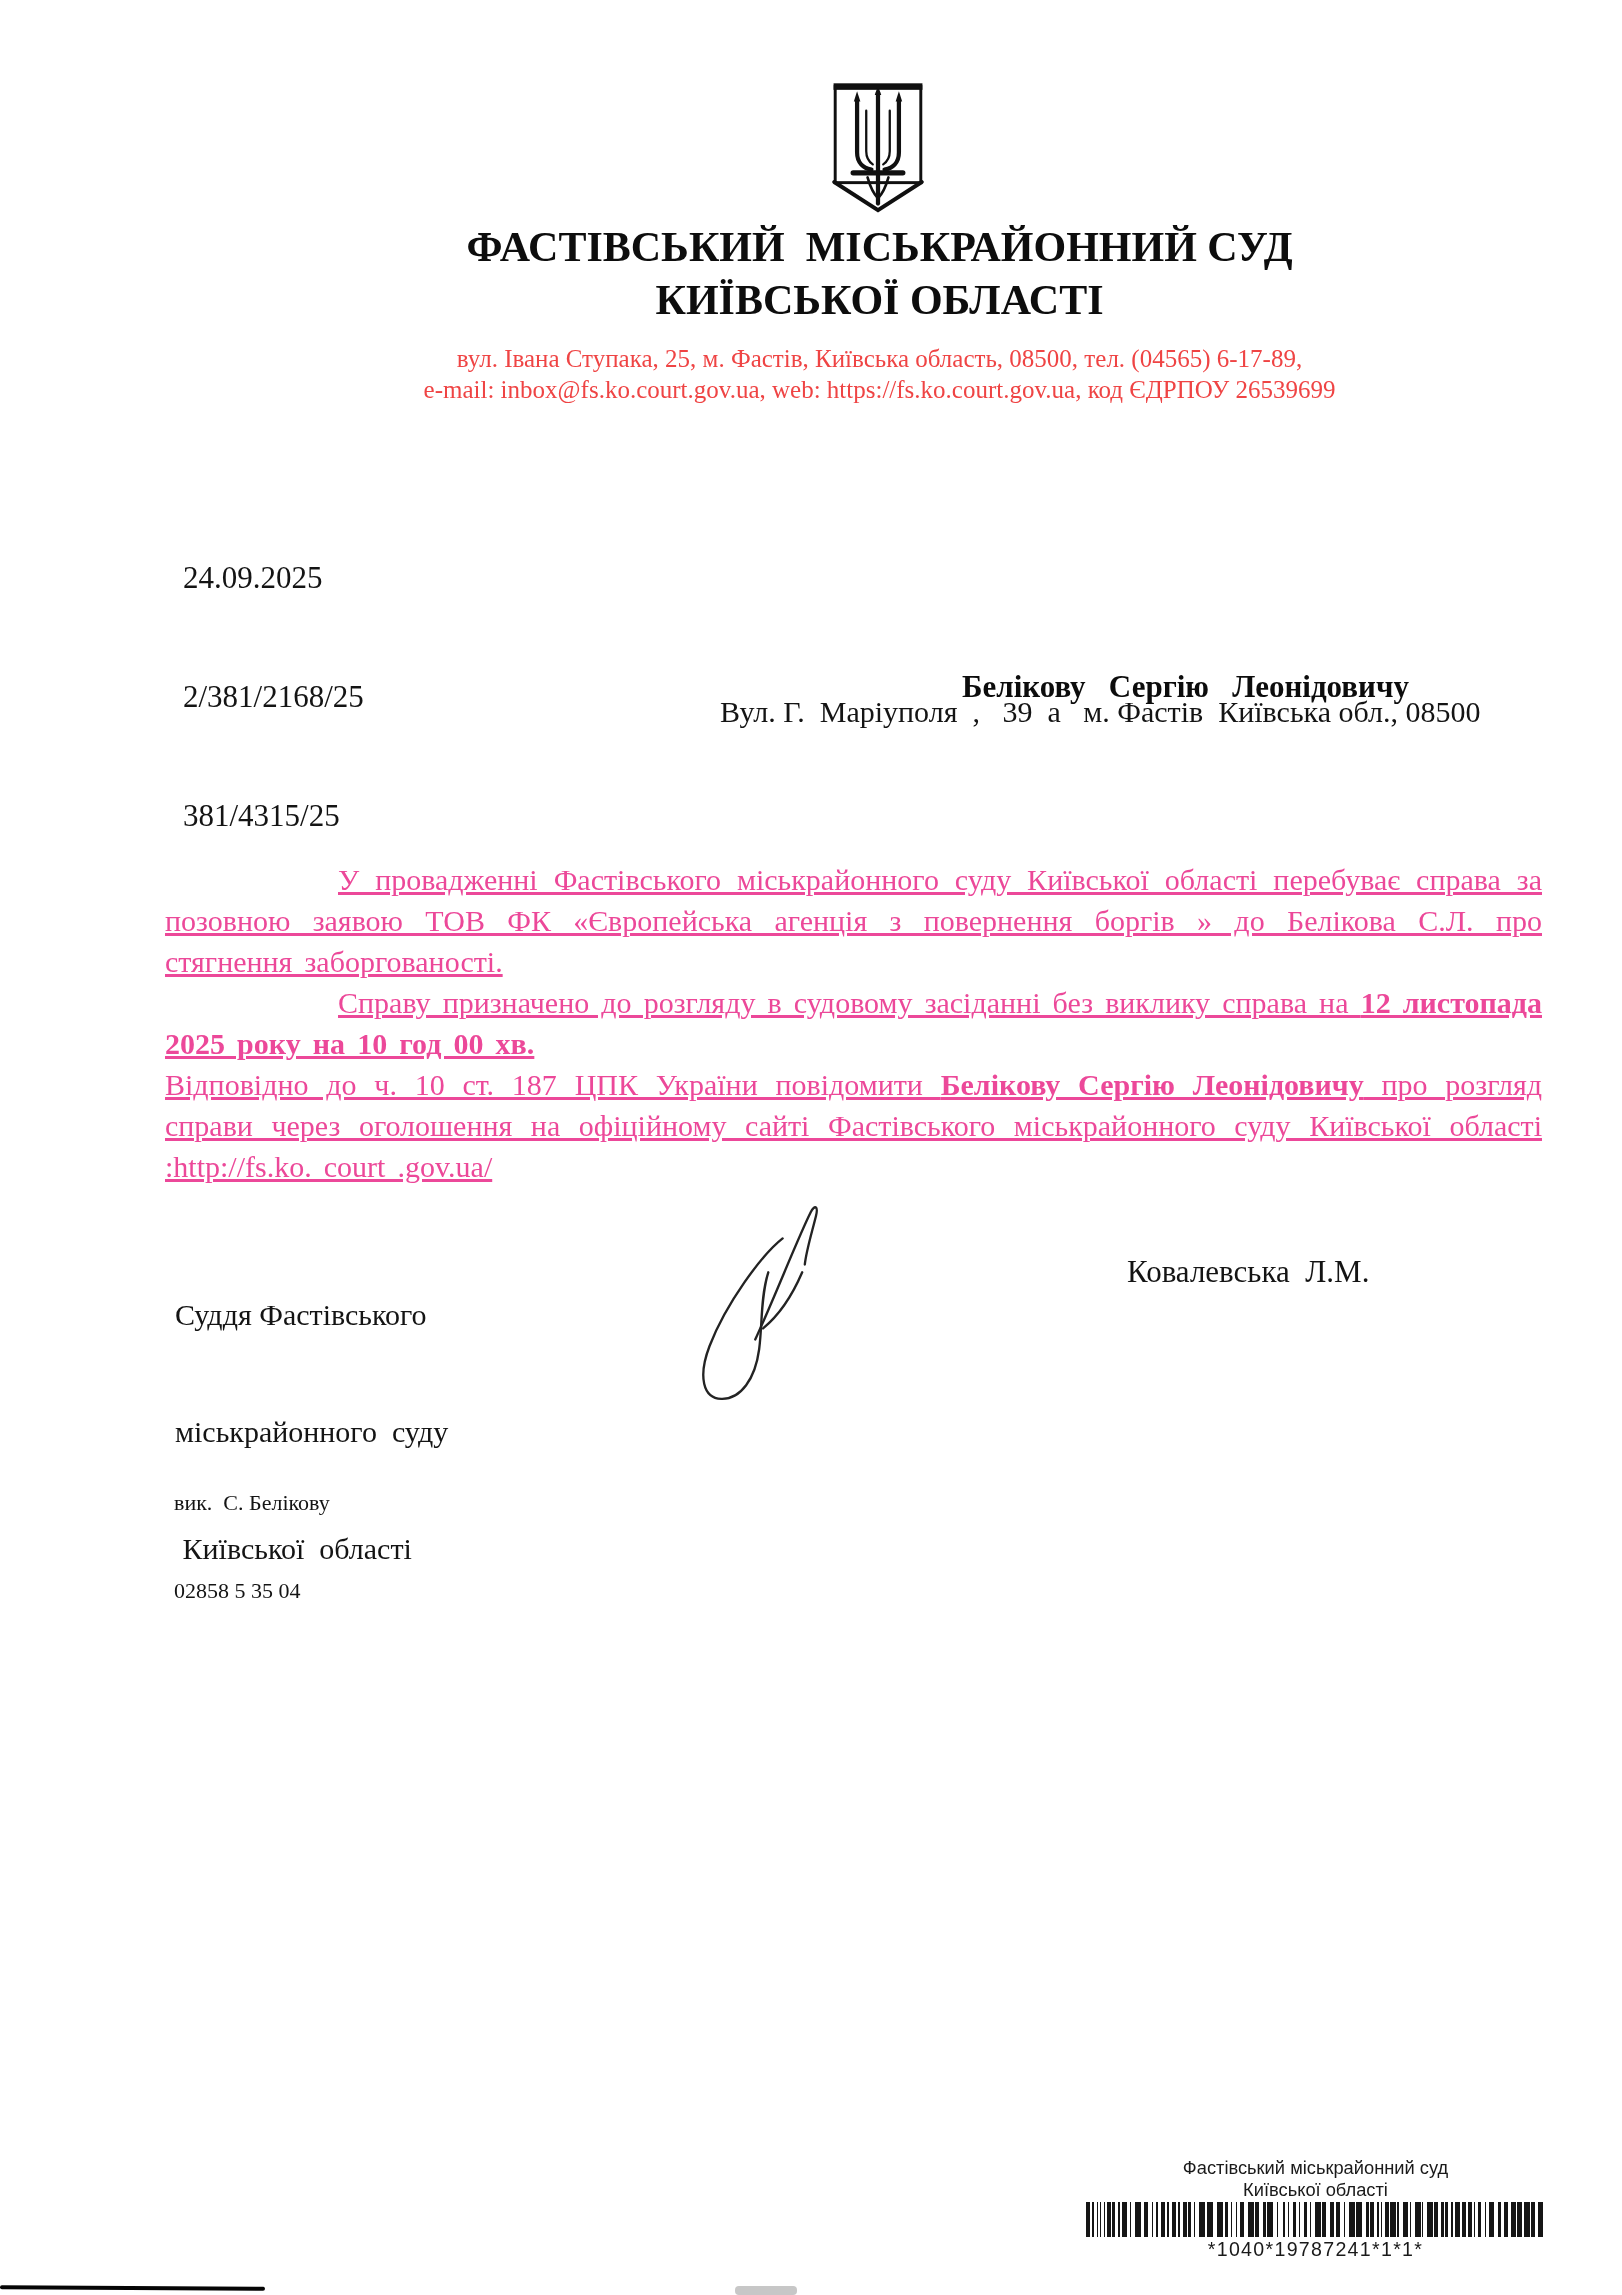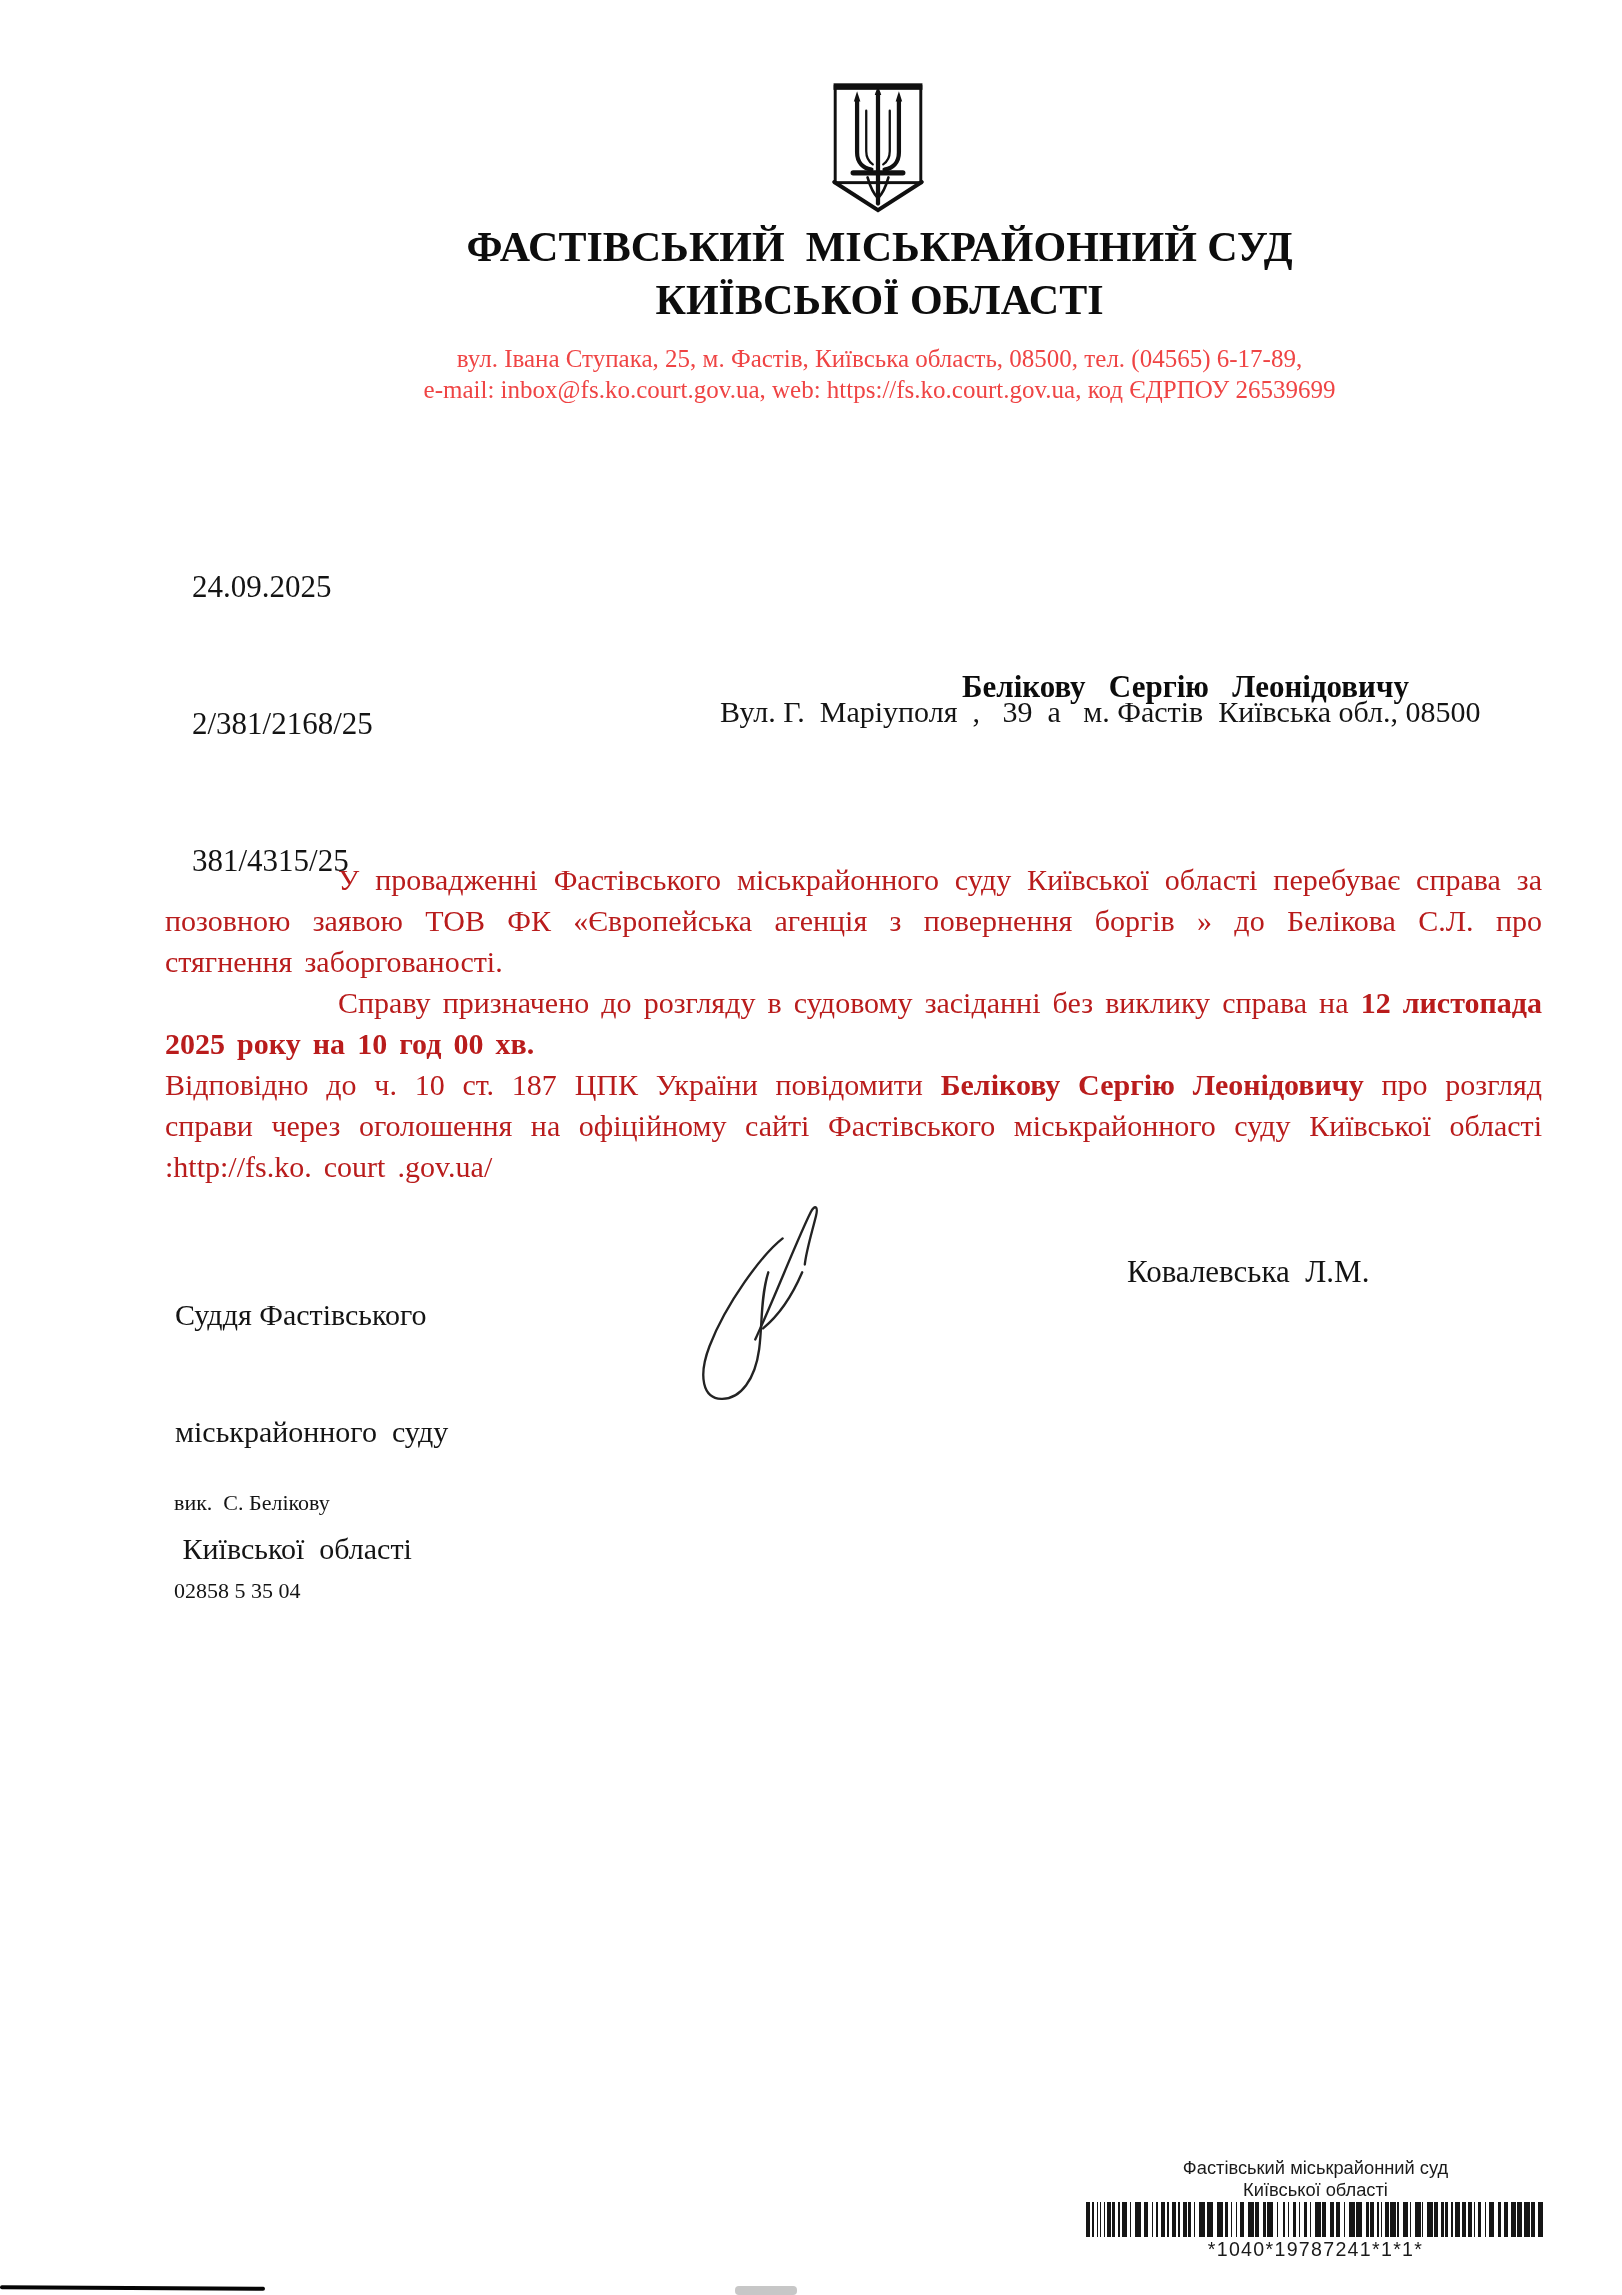--- a/index.html
+++ b/index.html
@@ -26,37 +26,38 @@
   .title1{top:224px;}
   .title2{top:277px;}
   .addr-line{
     font-size:25px;line-height:31px;white-space:pre;color:#ef4444;
   }
   .addr1{top:343px;}
   .addr2{top:374px;}
   .letterhead .inner{position:absolute;width:100%;}
   
   .meta{left:182px;top:479px;font-size:31px;line-height:39px;white-space:pre;}
-  .meta div{margin:10px;}
+  .meta div{margin:1px;}
   
   .recipient-name{
     left:962px;top:669px;
     font-size:31px;font-weight:bold;white-space:pre;color:#0c0c0c;
   }
   .recipient-address{
     left:720px;top:695px;
     font-size:30px;white-space:pre;
   }
   
   .body-block{
     left:165px;top:859px;width:1377px;
     font-size:30px;line-height:41px;
     text-align:justify;
     word-spacing:4.6px;
-    color:#b91c1c;
+    color:#ec4899;
+    text-decoration:underline;
   }
   .body-para{margin:0;}
   .body-para.indent{text-indent:173px;}
   .bold{font-weight:bold;}
   
   .sign-left{
     left:175px;top:1217px;
     font-size:30px;line-height:39px;white-space:pre;
   }
   .sign-svg{left:690px;top:1199px;width:137px;height:204px;}

